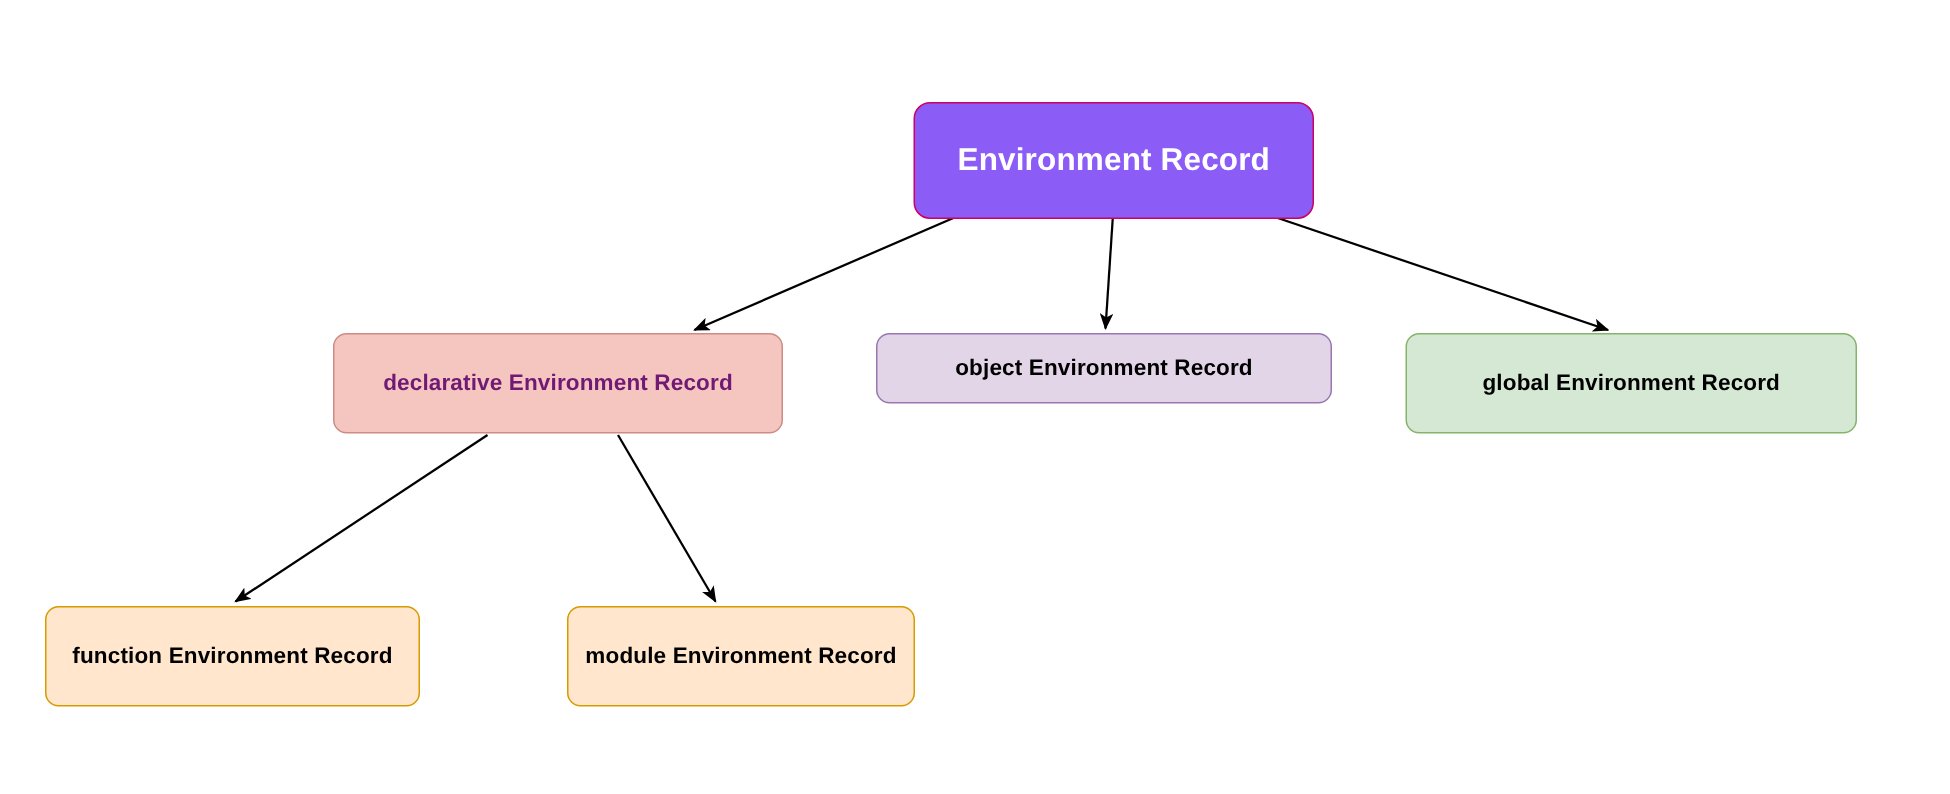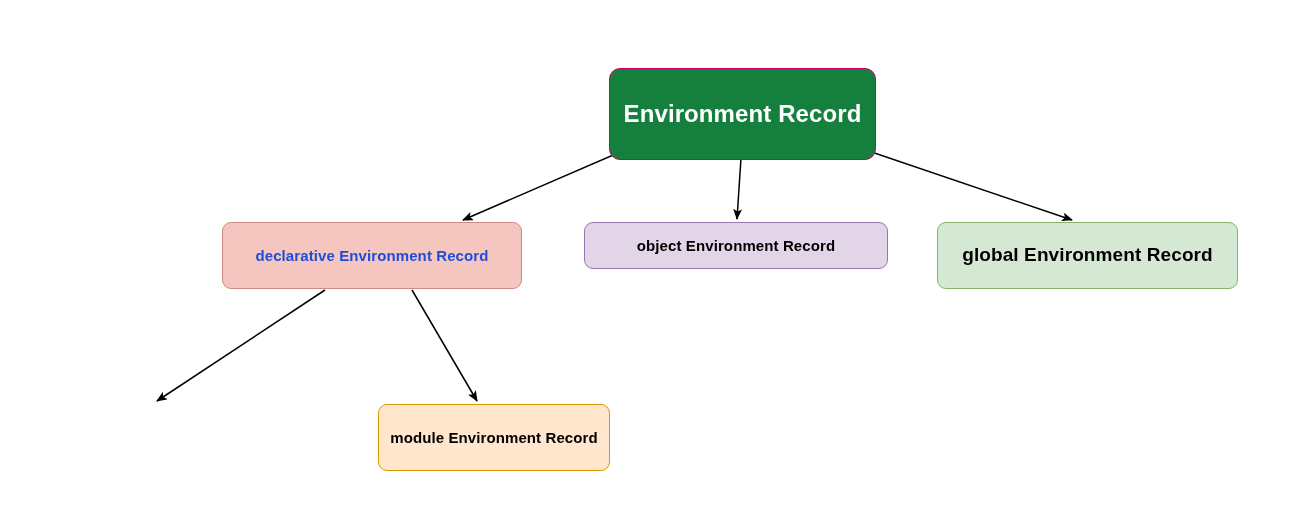--- a/index.html
+++ b/index.html
@@ -37,56 +37,56 @@
     border-style: solid;
     border-width: 1.6px;
     font-weight: bold;
     line-height: 1.2;
     letter-spacing: 0.1px;
   }
   .node-root {
     left: 609px;
     top: 68px;
     width: 267px;
-    height: 92px;
-    background: #15803d;
+    height: 78px;
+    background: #8b5cf6;
     border-color: #CC0066;
     color: #ffffff;
-    font-size: 24px;
+    font-size: 21px;
     border-radius: 11px;
   }
   .node-declarative {
     left: 222px;
     top: 222px;
     width: 300px;
     height: 67px;
     background: #F5C6C0;
     border-color: #CE8B86;
-    color: #1d4ed8;
+    color: #701a75;
     font-size: 15px;
   }
   .node-object {
     left: 584px;
     top: 222px;
     width: 304px;
     height: 47px;
     background: #E3D5E8;
     border-color: #9A77B0;
     color: #000000;
     font-size: 15px;
   }
   .node-global {
     left: 937px;
     top: 222px;
     width: 301px;
     height: 67px;
     background: #D5E8D4;
     border-color: #86B36A;
     color: #000000;
-    font-size: 19px;
+    font-size: 15px;
   }
   .node-function {
     left: 30px;
     top: 404px;
     width: 250px;
     height: 67px;
     background: #FFE6CC;
     border-color: #D79B00;
     color: #000000;
     font-size: 15px;
@@ -126,16 +126,17 @@
   </svg>
 
   <div class="node node-root">Environment Record</div>
 
   <div class="node node-declarative">declarative Environment Record</div>
 
   <div class="node node-object">object Environment Record</div>
 
   <div class="node node-global">global Environment Record</div>
 
+  <div class="node node-function">function Environment Record</div>
 
   <div class="node node-module">module Environment Record</div>
 
 </div>
 
 </body></html>

